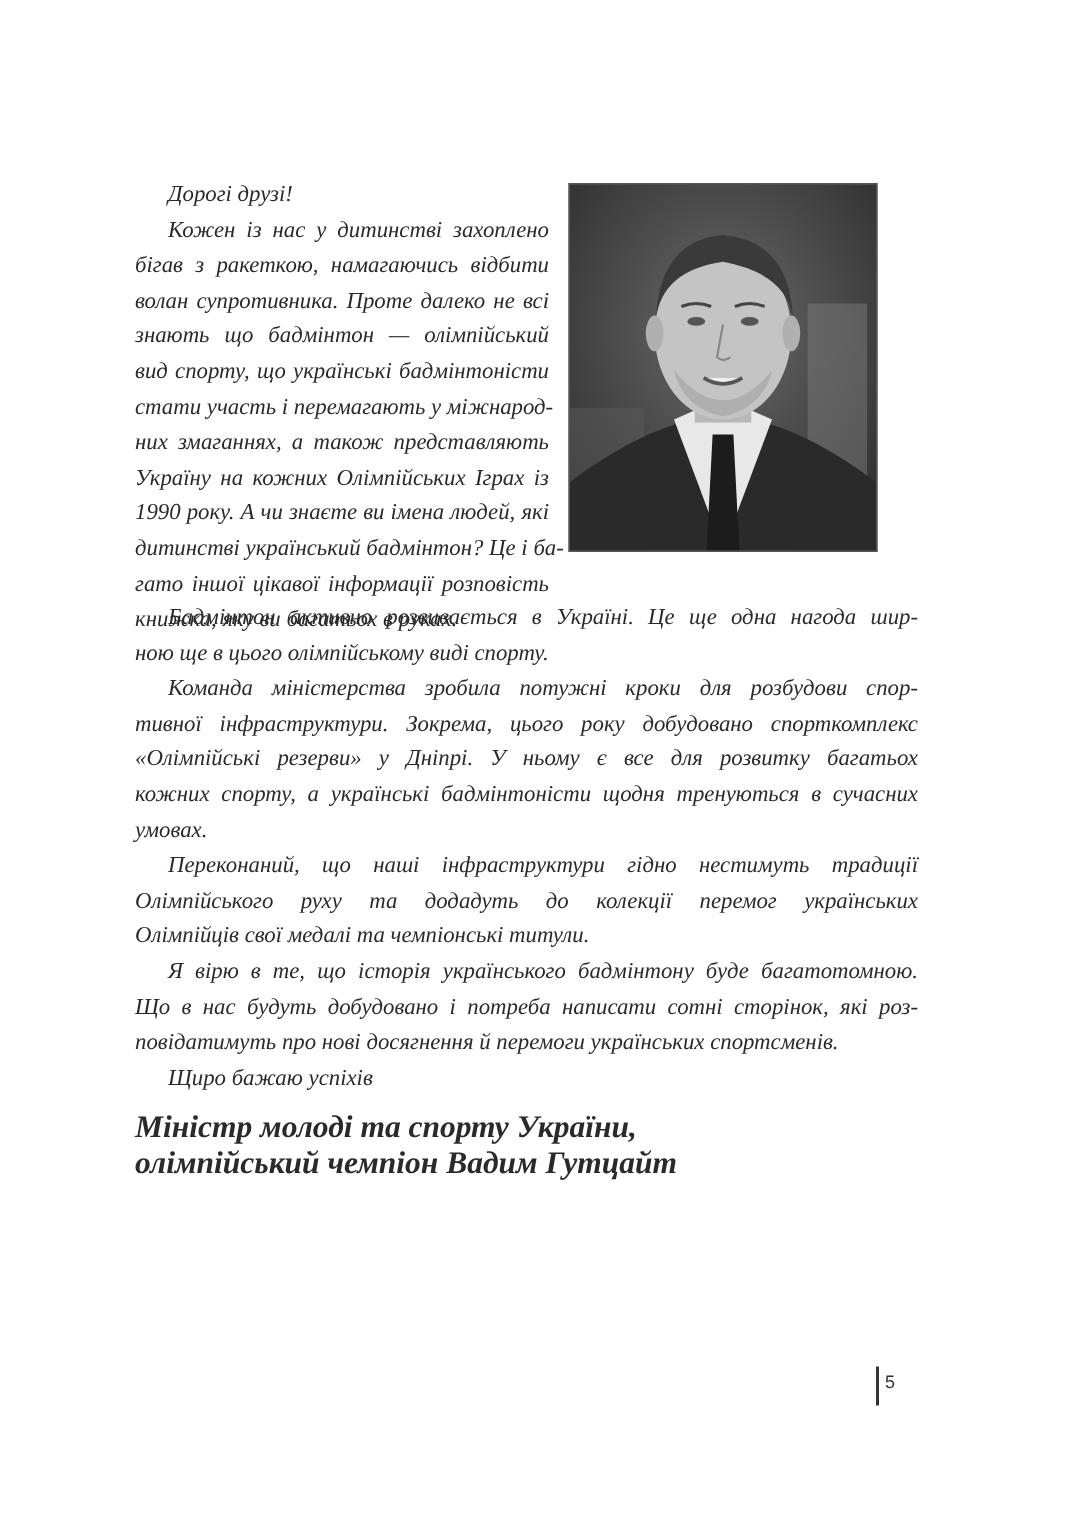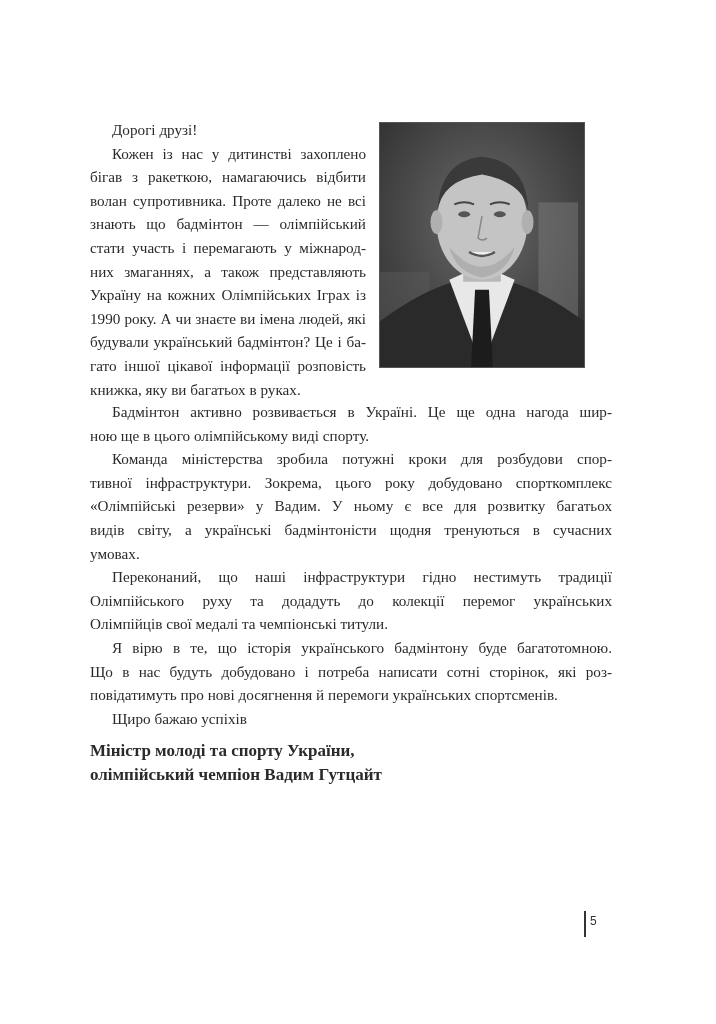--- a/index.html
+++ b/index.html
@@ -4,24 +4,24 @@
   <style>
     html, body { margin: 0; padding: 0; background: #ffffff; }
     body { width: 716px; height: 1024px; position: relative; overflow: hidden;
       font-family: "Liberation Serif", "DejaVu Serif", serif; color: #2a2a2a; }
     .page { position: absolute; left: 0; top: 0; width: 716px; height: 1024px; }
     .photo { position: absolute; left: 379px; top: 122px; width: 206px; height: 246px;
       border: 1px solid #555; box-sizing: border-box; overflow: hidden; background: #4a4a4a; }
     .photo svg { display: block; width: 100%; height: 100%; }
     .text-top { position: absolute; left: 90px; top: 118px; width: 276px; font-size: 15.2px; line-height: 23.6px; }
     .text-full { position: absolute; left: 90px; top: 400px; width: 522px; font-size: 15.2px; line-height: 23.6px; }
-    .line { display: block; white-space: nowrap; text-align: justify; text-align-last: justify; }
+    .line { display: block; white-space: nowrap; text-align: justify; text-align-last: justify; font-style: italic; }
     .line.last { text-align-last: left; }
     .indent { padding-left: 22px; }
-    .sign { position: absolute; left: 90px; top: 739px; font-weight: bold; font-size: 17px; line-height: 24px; }
+    .sign { position: absolute; left: 90px; top: 739px; font-weight: bold; font-size: 21px; line-height: 24px; }
     .sign .line { text-align-last: left; }
     .page-num-bar { position: absolute; left: 584px; top: 911px; width: 2px; height: 26px; background: #333; }
     .page-num { position: absolute; left: 590px; top: 914px; font-family: "Liberation Sans", "DejaVu Sans", sans-serif;
       font-size: 12px; color: #333; }
   </style>
 </head>
 <body>
 
 <div class="page">
 
@@ -66,36 +66,37 @@
       <path d="M70 125 Q103 165 136 125 Q130 150 103 156 Q76 150 70 125 Z" fill="#9a9a9a" opacity="0.5"></path>
     </svg>
   </div>
 
   <div class="text-top">
     <span class="line last indent">Дорогі друзі!</span>
     <span class="line indent">Кожен із нас у дитинстві захоплено</span>
     <span class="line">бігав з ракеткою, намагаючись відбити</span>
     <span class="line">волан супротивника. Проте далеко не всі</span>
     <span class="line">знають що бадмінтон — олімпійський</span>
+    <span class="line">вид спорту, що українські бадмінтоністи</span>
     <span class="line">стати участь і перемагають у міжнарод-</span>
     <span class="line">них змаганнях, а також представляють</span>
     <span class="line">Україну на кожних Олімпійських Іграх із</span>
     <span class="line">1990 року. А чи знаєте ви імена людей, які</span>
-    <span class="line">будували український бадмінтон? Це і ба-</span>
+    <span class="line">дитинстві український бадмінтон? Це і ба-</span>
     <span class="line">гато іншої цікавої інформації розповість</span>
     <span class="line last">книжка, яку ви багатьох в руках.</span>
   </div>
 
   <div class="text-full">
     <span class="line indent">Бадмінтон активно розвивається в Україні. Це ще одна нагода шир-</span>
     <span class="line last">ною ще в цього олімпійському виді спорту.</span>
     <span class="line indent">Команда міністерства зробила потужні кроки для розбудови спор-</span>
     <span class="line">тивної інфраструктури. Зокрема, цього року добудовано спорткомплекс</span>
-    <span class="line">«Олімпійські резерви» у Вадим. У ньому є все для розвитку багатьох</span>
-    <span class="line">видів світу, а українські бадмінтоністи щодня тренуються в сучасних</span>
+    <span class="line">«Олімпійські резерви» у Дніпрі. У ньому є все для розвитку багатьох</span>
+    <span class="line">кожних спорту, а українські бадмінтоністи щодня тренуються в сучасних</span>
     <span class="line last">умовах.</span>
     <span class="line indent">Переконаний, що наші інфраструктури гідно нестимуть традиції</span>
     <span class="line">Олімпійського руху та додадуть до колекції перемог українських</span>
     <span class="line last">Олімпійців свої медалі та чемпіонські титули.</span>
     <span class="line indent">Я вірю в те, що історія українського бадмінтону буде багатотомною.</span>
     <span class="line">Що в нас будуть добудовано і потреба написати сотні сторінок, які роз-</span>
     <span class="line last">повідатимуть про нові досягнення й перемоги українських спортсменів.</span>
     <span class="line last indent">Щиро бажаю успіхів</span>
   </div>
 

